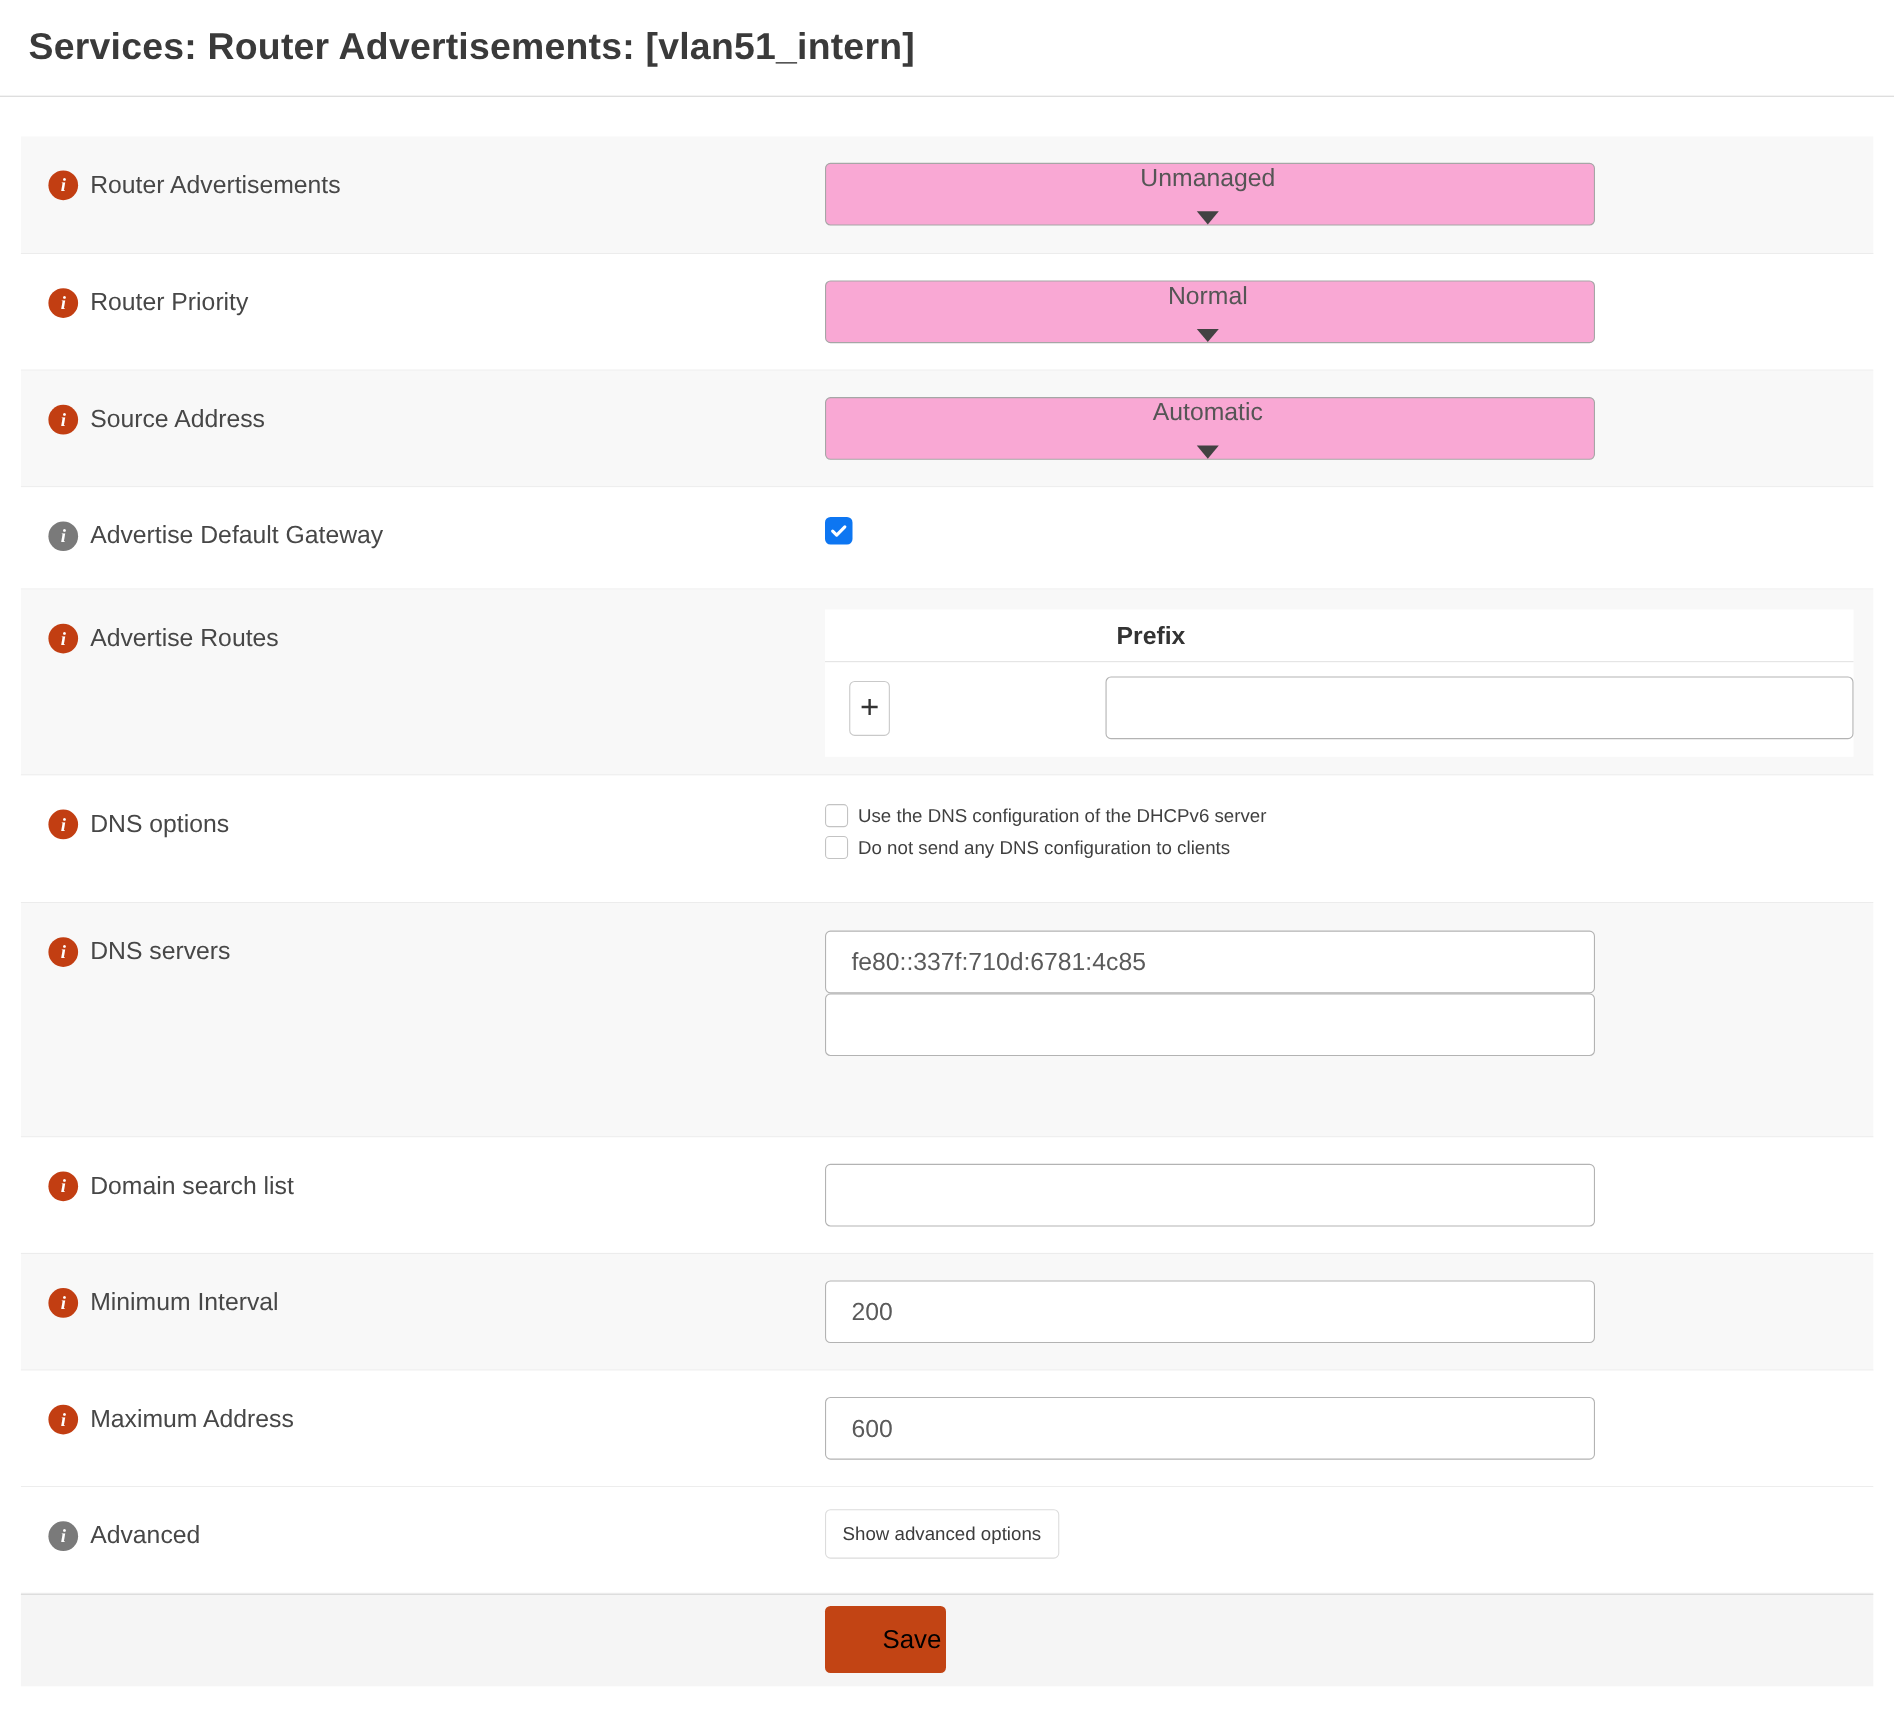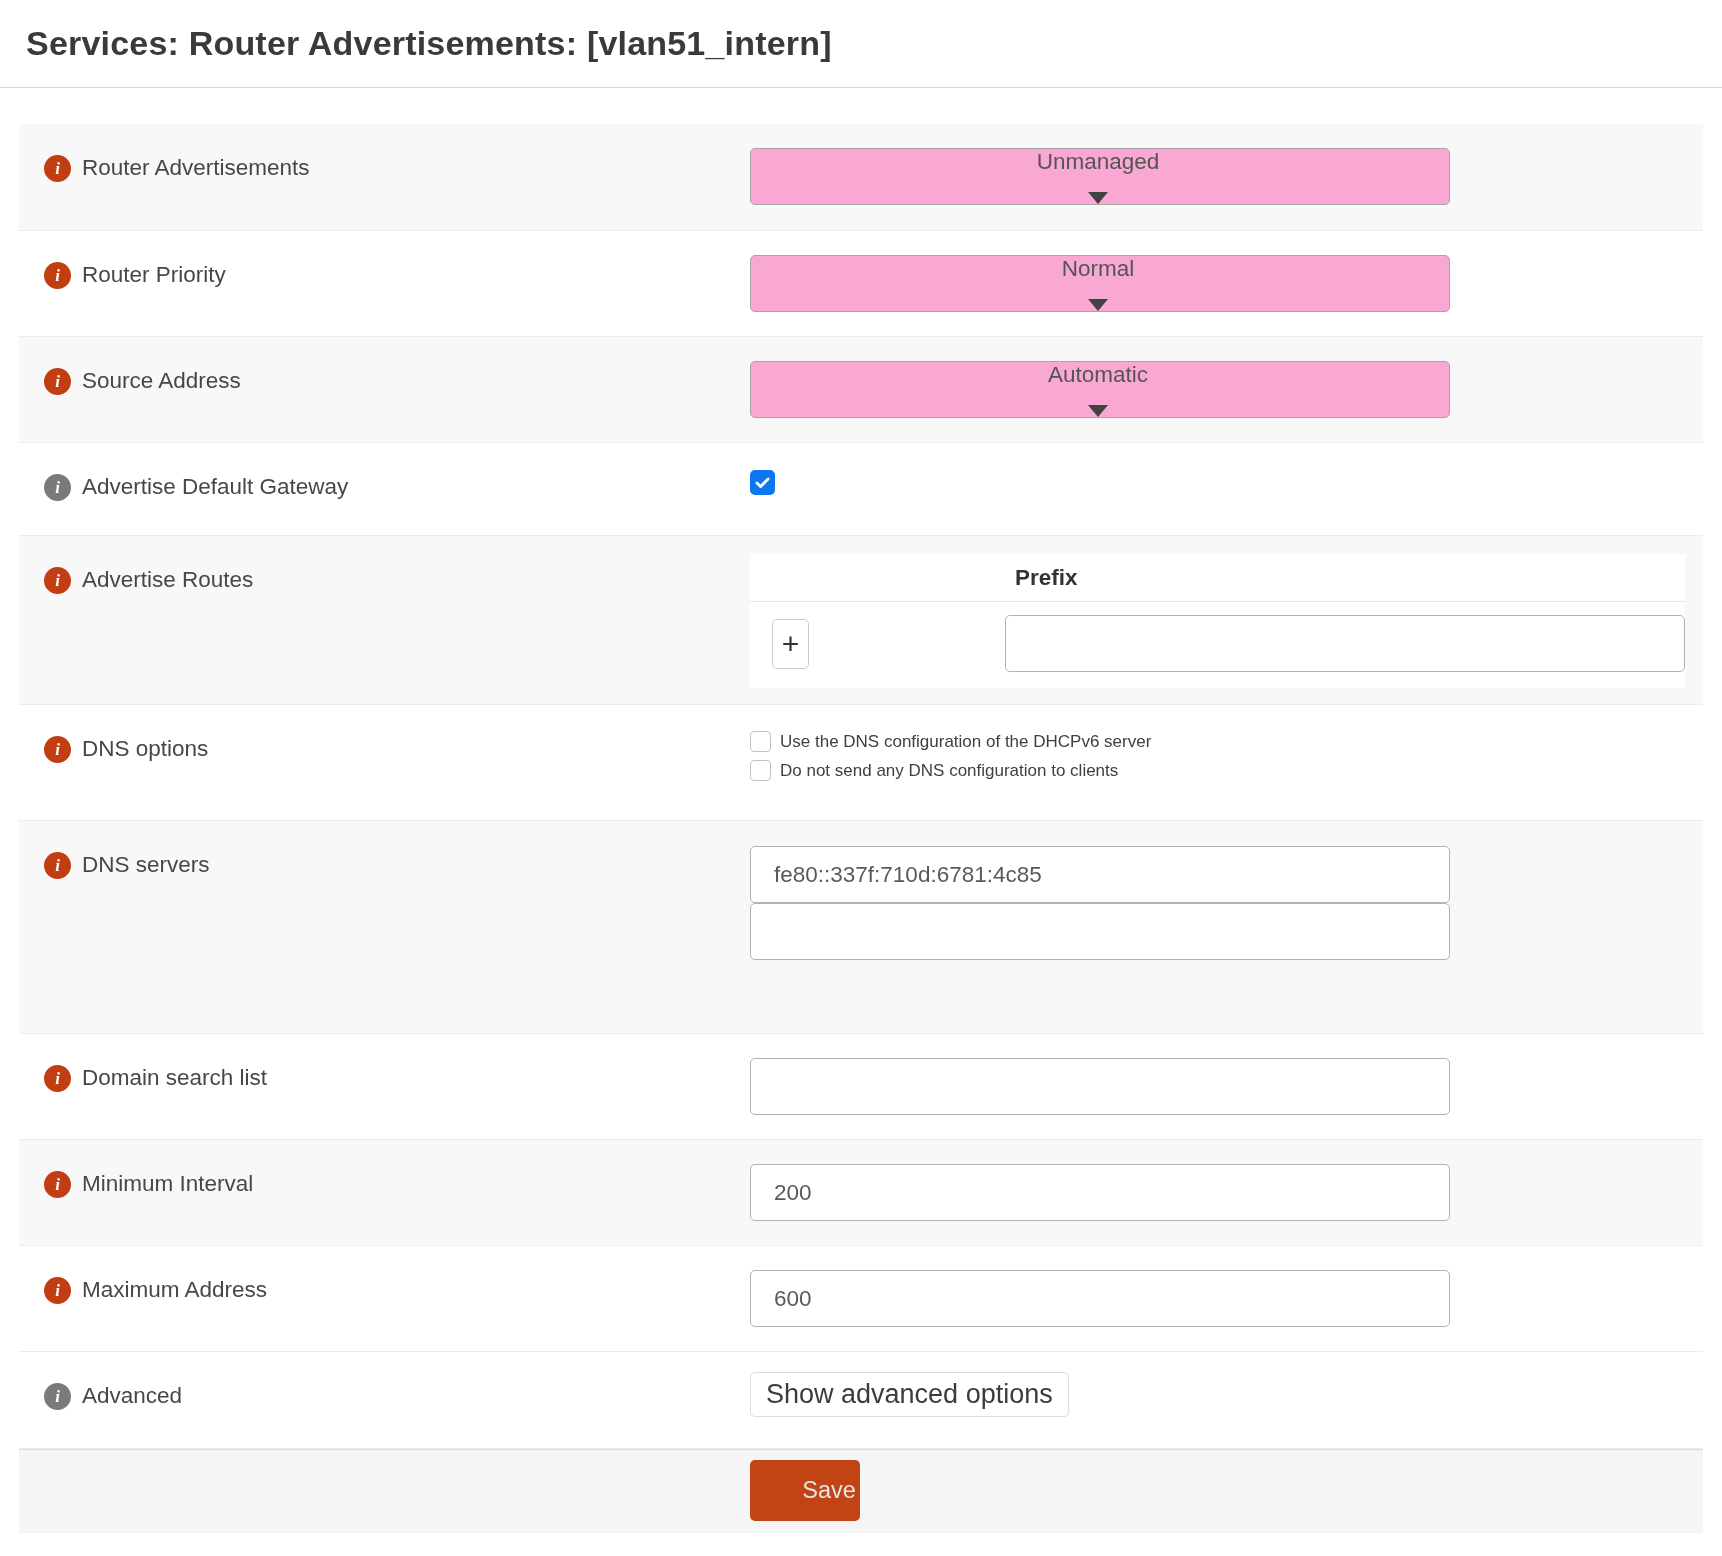--- a/index.html
+++ b/index.html
@@ -123,37 +123,37 @@
     cursor: pointer;
     font-family: "Liberation Sans", sans-serif;
   }
   .prefix-input { width: 680px; margin-left: 196px; }
   
   .dns-input-1 { }
   
   .advanced-button {
     height: 45px; padding: 0 15px;
     background: #fff; border: 1px solid #dcdcdc; border-radius: 5px;
-    font-size: 27px; color: #3c3c3c;
+    font-size: 17px; color: #3c3c3c;
     font-family: "Liberation Sans", sans-serif;
     cursor: pointer;
     margin-top: -4px;
     text-align: right;
   }
   
   .footer-row {
     height: 84px;
     background: #f5f5f5;
     border-top: 1px solid #dddddd;
     padding: 10px 0 0 731px;
   }
   .save-button {
     width: 110px; height: 61px;
     background: #c24414; border: none; border-radius: 5px;
-    color: #e5e5e5; font-size: 23.5px;
+    color: #000000; font-size: 23.5px;
     font-family: "Liberation Sans", sans-serif;
     cursor: pointer;
     padding-left: 48px;
   }
 </style>
 </head>
 <body>
 
 <div class="page-header">
   <div class="page-title">Services: Router Advertisements: [vlan51_intern]</div>

